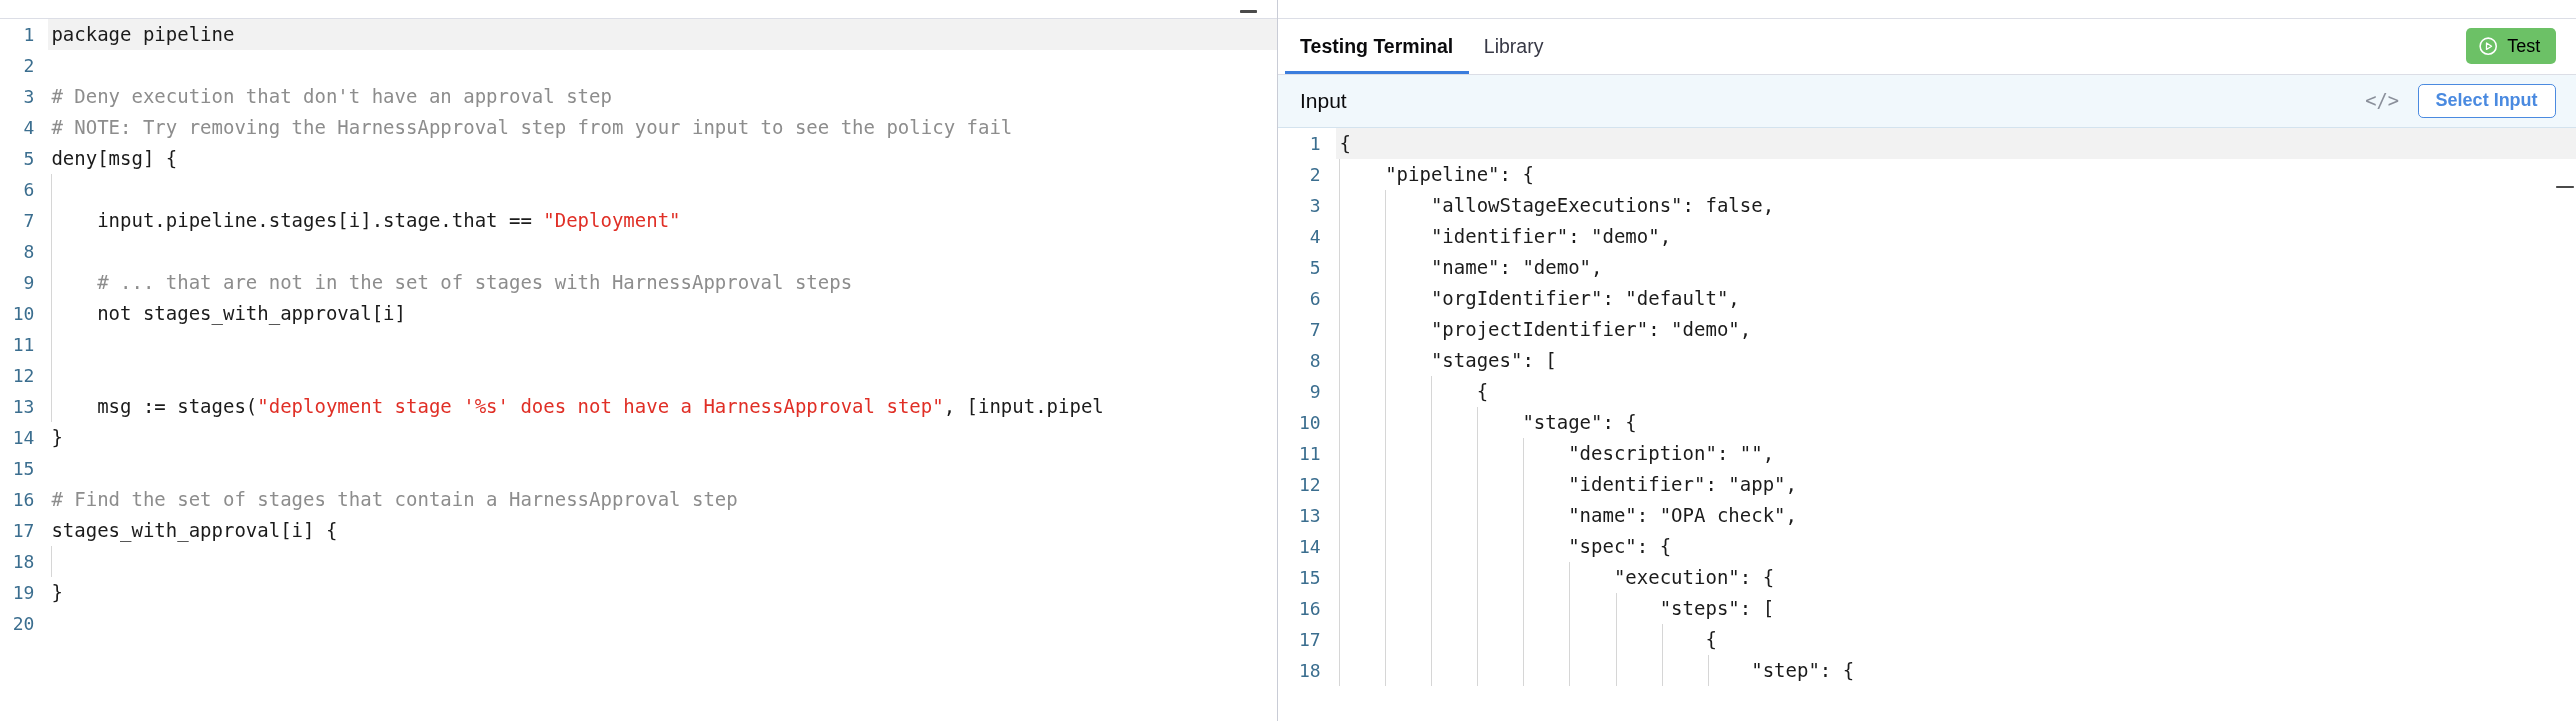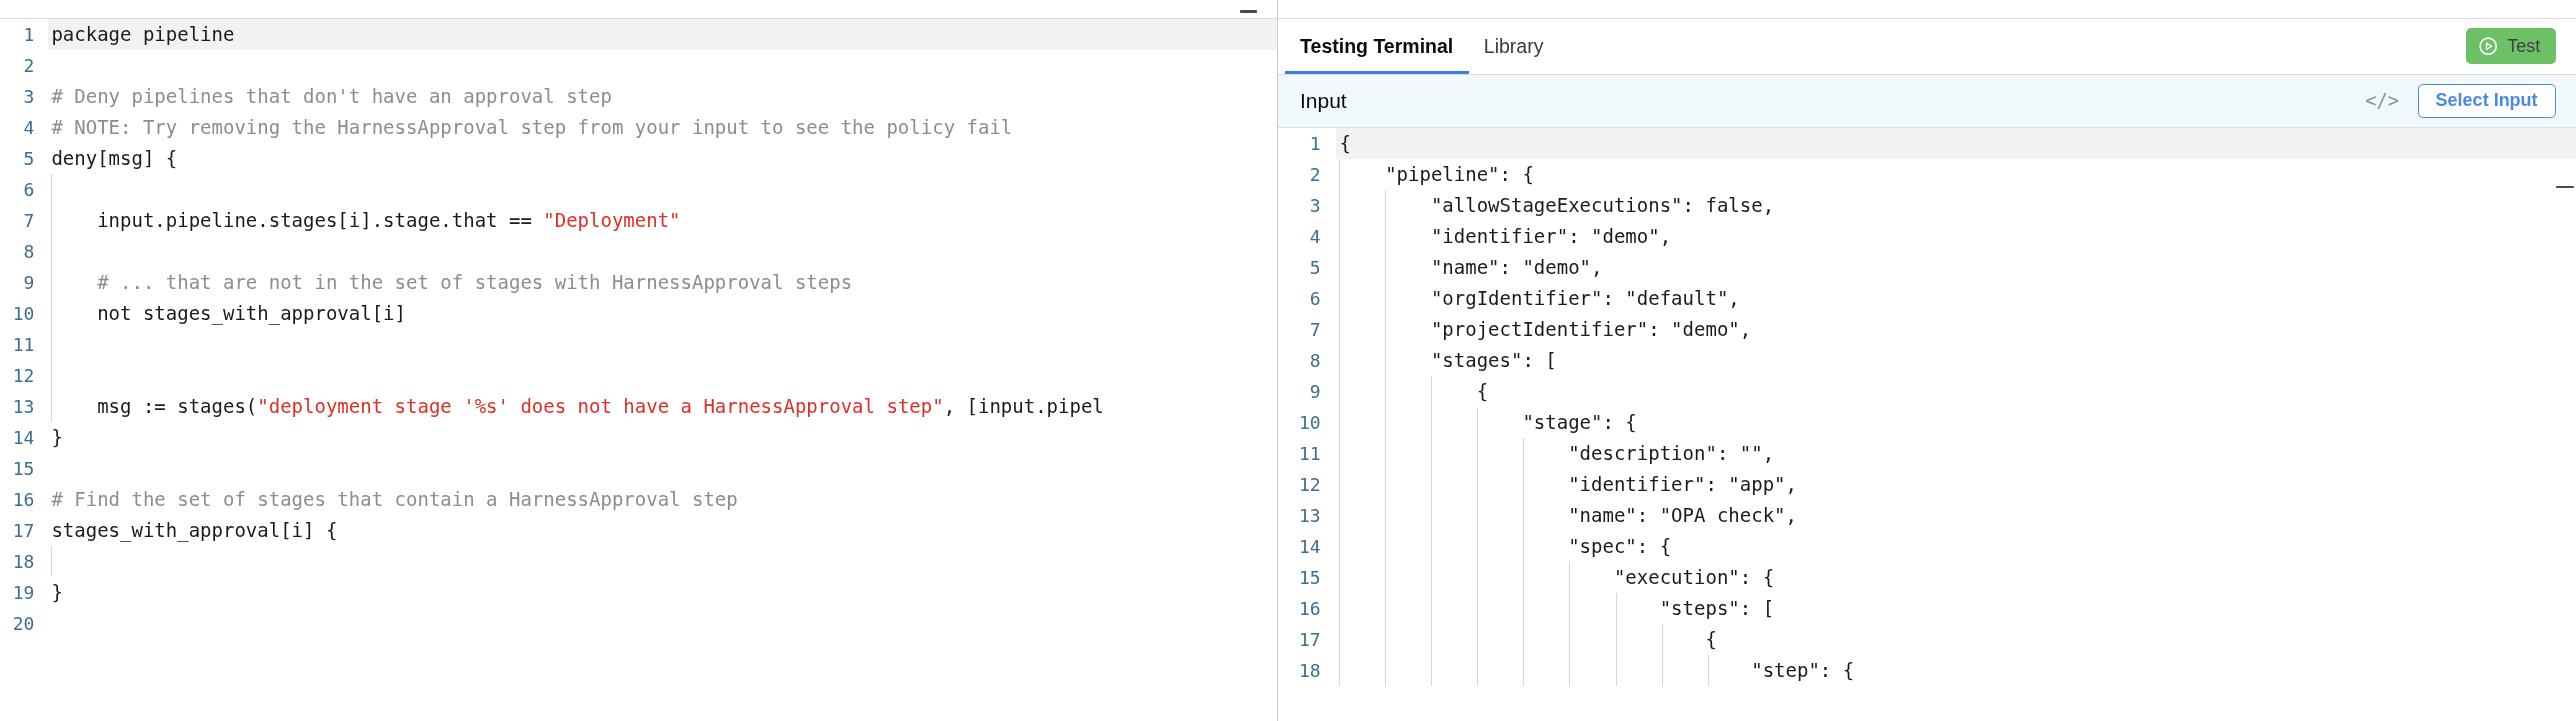--- a/index.html
+++ b/index.html
@@ -67,21 +67,21 @@
     height: 56px; line-height: 56px; position: relative; cursor: pointer;
   }
   .tab.active { color: #0b0b0d; font-weight: bold; }
   .tab.active::after {
     content:""; position: absolute; left: 0; right: 0; bottom: 0;
     height: 3.4px; background: #3b7ddd;
   }
   .spacer { flex: 1; }
   .test-btn {
     display: flex; align-items: center; gap: 8.5px;
-    background: #6cc166; color: #404040;
+    background: #6cc166; color: #000000;
     border: none; border-radius: 5.1px;
     height: 36px; padding: 0 15.3px 0 12px;
     font-size: 18px; font-family: "Liberation Sans", sans-serif;
     cursor: pointer;
   }
   .play-circle { width: 20.4px; height: 20.4px; }
 
   .input-bar {
     height: 53px; display: flex; align-items: center;
     background: #f1f8fc; border-bottom: 0.8px solid #d4e3ee;
@@ -123,21 +123,21 @@
 
 <div class="app">
 
   <div class="left-pane">
     <div class="left-topbar">
       <div class="minimize-icon"></div>
     </div>
     <div class="code-area" id="code-area">
         <div class="code-row active"><div class="gutter">1</div><div class="code-text-wrap"><span class="code-text"><span class="tok-plain">package pipeline</span></span></div></div>
         <div class="code-row"><div class="gutter">2</div><div class="code-text-wrap"><span class="code-text"></span></div></div>
-        <div class="code-row"><div class="gutter">3</div><div class="code-text-wrap"><span class="code-text"><span class="tok-comment"># Deny pipelines that don't have an approval step</span></span></div></div>
+        <div class="code-row"><div class="gutter">3</div><div class="code-text-wrap"><span class="code-text"><span class="tok-comment"># Deny execution that don't have an approval step</span></span></div></div>
         <div class="code-row"><div class="gutter">4</div><div class="code-text-wrap"><span class="code-text"><span class="tok-comment"># NOTE: Try removing the HarnessApproval step from your input to see the policy fail</span></span></div></div>
         <div class="code-row"><div class="gutter">5</div><div class="code-text-wrap"><span class="code-text"><span class="tok-plain">deny[msg] {</span></span></div></div>
         <div class="code-row"><div class="gutter">6</div><div class="code-text-wrap"><div class="indent-guide" style="left: 3.4px;"></div></div></div>
         <div class="code-row"><div class="gutter">7</div><div class="code-text-wrap"><div class="indent-guide" style="left: 3.4px;"></div><span class="code-text"><span class="tok-plain">    input.pipeline.stages[i].stage.that == </span><span class="tok-string">"Deployment"</span></span></div></div>
         <div class="code-row"><div class="gutter">8</div><div class="code-text-wrap"><div class="indent-guide" style="left: 3.4px;"></div><span class="code-text"></span></div></div>
         <div class="code-row"><div class="gutter">9</div><div class="code-text-wrap"><div class="indent-guide" style="left: 3.4px;"></div><span class="code-text"><span class="tok-comment">    # ... that are not in the set of stages with HarnessApproval steps</span></span></div></div>
         <div class="code-row"><div class="gutter">10</div><div class="code-text-wrap"><div class="indent-guide" style="left: 3.4px;"></div><span class="code-text"><span class="tok-plain">    not stages_with_approval[i]</span></span></div></div>
         <div class="code-row"><div class="gutter">11</div><div class="code-text-wrap"><div class="indent-guide" style="left: 3.4px;"></div><span class="code-text"></span></div></div>
         <div class="code-row"><div class="gutter">12</div><div class="code-text-wrap"><div class="indent-guide" style="left: 3.4px;"></div></div></div>
         <div class="code-row"><div class="gutter">13</div><div class="code-text-wrap"><div class="indent-guide" style="left: 3.4px;"></div><span class="code-text"><span class="tok-plain">    msg := stages(</span><span class="tok-string">"deployment stage '%s' does not have a HarnessApproval step"</span><span class="tok-plain">, [input.pipel</span></span></div></div>

